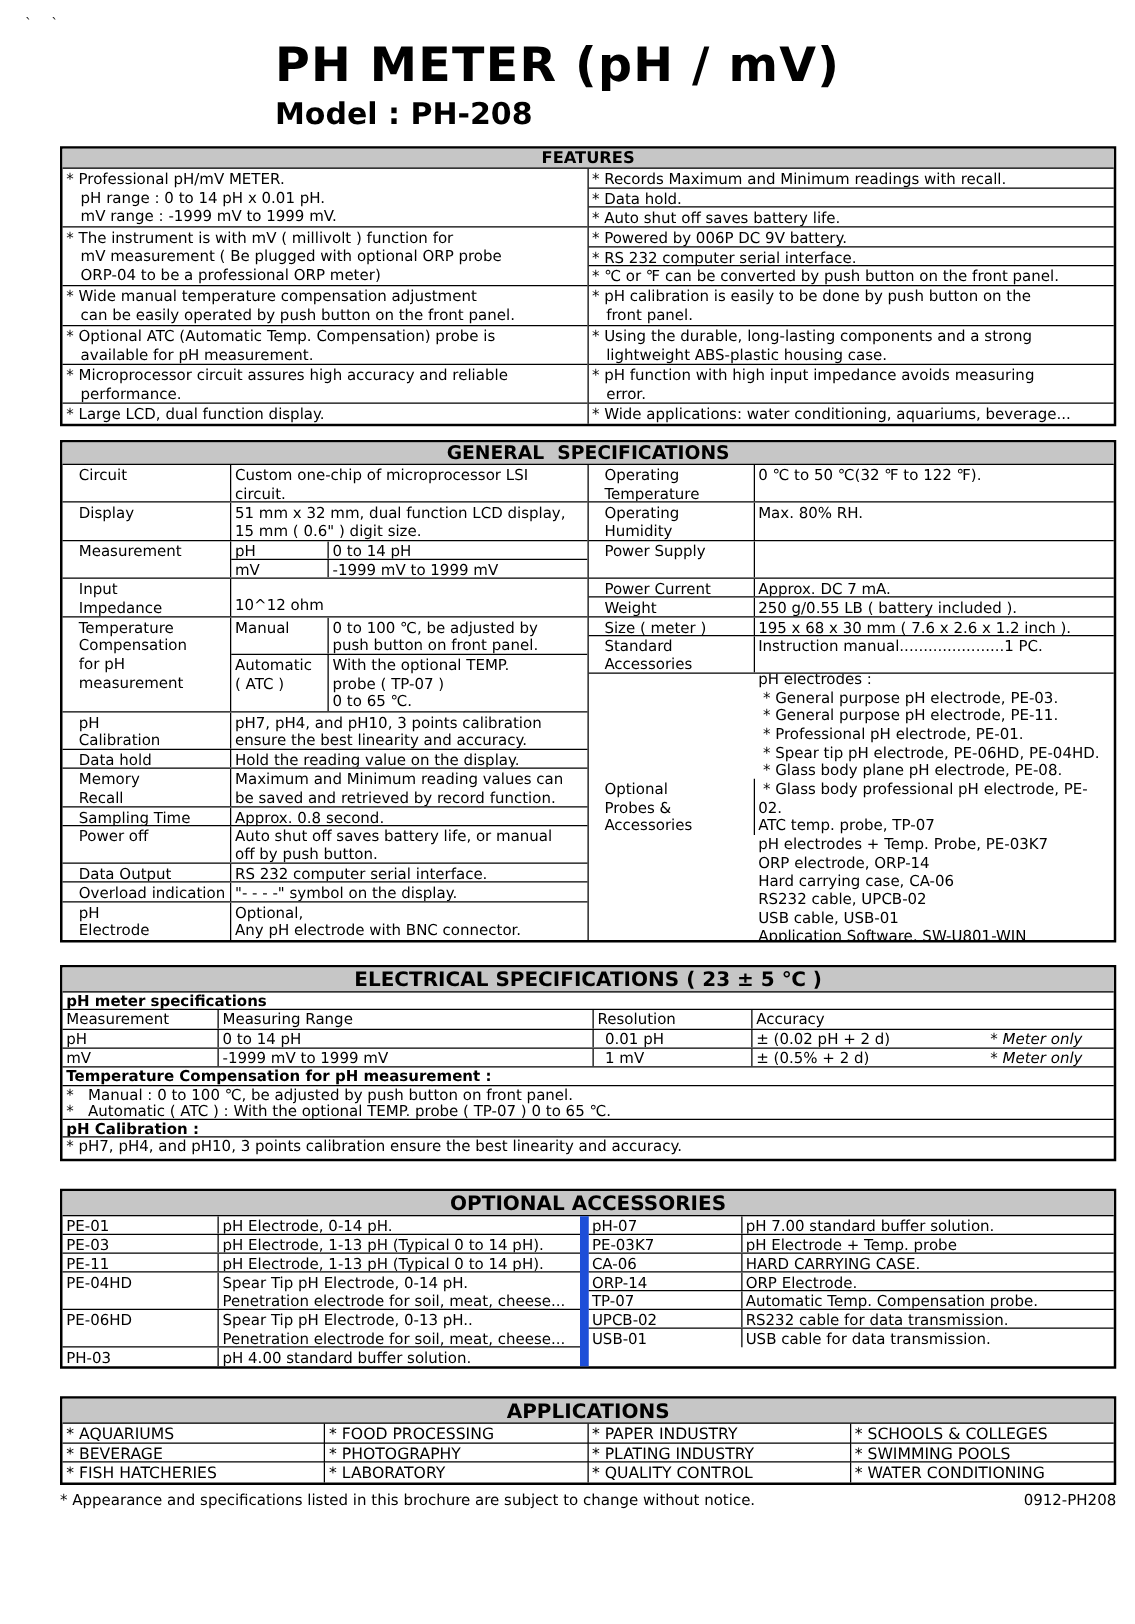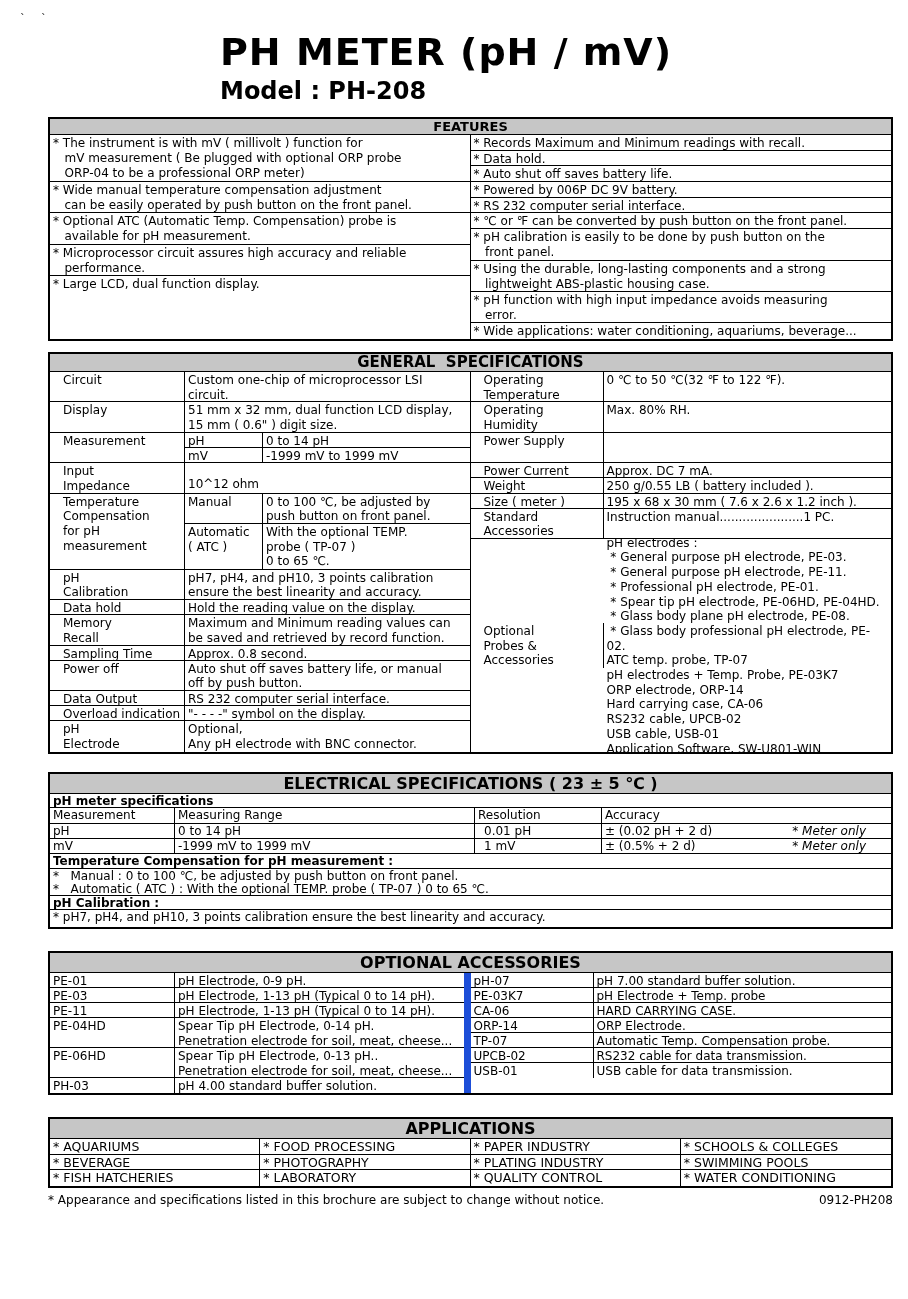--- a/index.html
+++ b/index.html
@@ -98,20 +98,23 @@
   <div class="content">
     <div class="title-wrap">
       <div class="page-title">PH METER (pH / mV)</div>
       <div class="model-line">Model : PH-208</div>
     </div>
 
     <div class="section features">
       <div class="bar bar-sm">FEATURES</div>
       <div class="fcols">
         <div class="fcol fcol-l">
+          <div class="fcell u3">* Professional pH/mV METER.
+   pH range : 0 to 14 pH x 0.01 pH.
+   mV range : -1999 mV to 1999 mV.</div>
           <div class="fcell u3">* The instrument is with mV ( millivolt ) function for
    mV measurement ( Be plugged with optional ORP probe
    ORP-04 to be a professional ORP meter)</div>
           <div class="fcell u2">* Wide manual temperature compensation adjustment
    can be easily operated by push button on the front panel.</div>
           <div class="fcell u2">* Optional ATC (Automatic Temp. Compensation) probe is
    available for pH measurement.</div>
           <div class="fcell u2">* Microprocessor circuit assures high accuracy and reliable
    performance.</div>
           <div class="fcell u1 nb">* Large LCD, dual function display.</div>
@@ -317,21 +320,21 @@
       <div class="erow eh14 b">pH Calibration :</div>
       <div class="erow eh17 nb">*   pH7, pH4, and pH10, 3 points calibration ensure the best linearity and accuracy.</div>
     </div>
 
     <div class="section accessories">
       <div class="bar bar-lg">OPTIONAL ACCESSORIES</div>
       <div class="acols">
         <div class="ahalf ahalf-l">
           <div class="arow u1">
             <div class="acode">PE-01</div>
-            <div class="adesc">pH Electrode, 0-9 pH.</div>
+            <div class="adesc">pH Electrode, 0-14 pH.</div>
           </div>
           <div class="arow u1">
             <div class="acode">PE-03</div>
             <div class="adesc">pH Electrode, 1-13 pH (Typical 0 to 14 pH).</div>
           </div>
           <div class="arow u1">
             <div class="acode">PE-11</div>
             <div class="adesc">pH Electrode, 1-13 pH (Typical 0 to 14 pH).</div>
           </div>
           <div class="arow u2">

